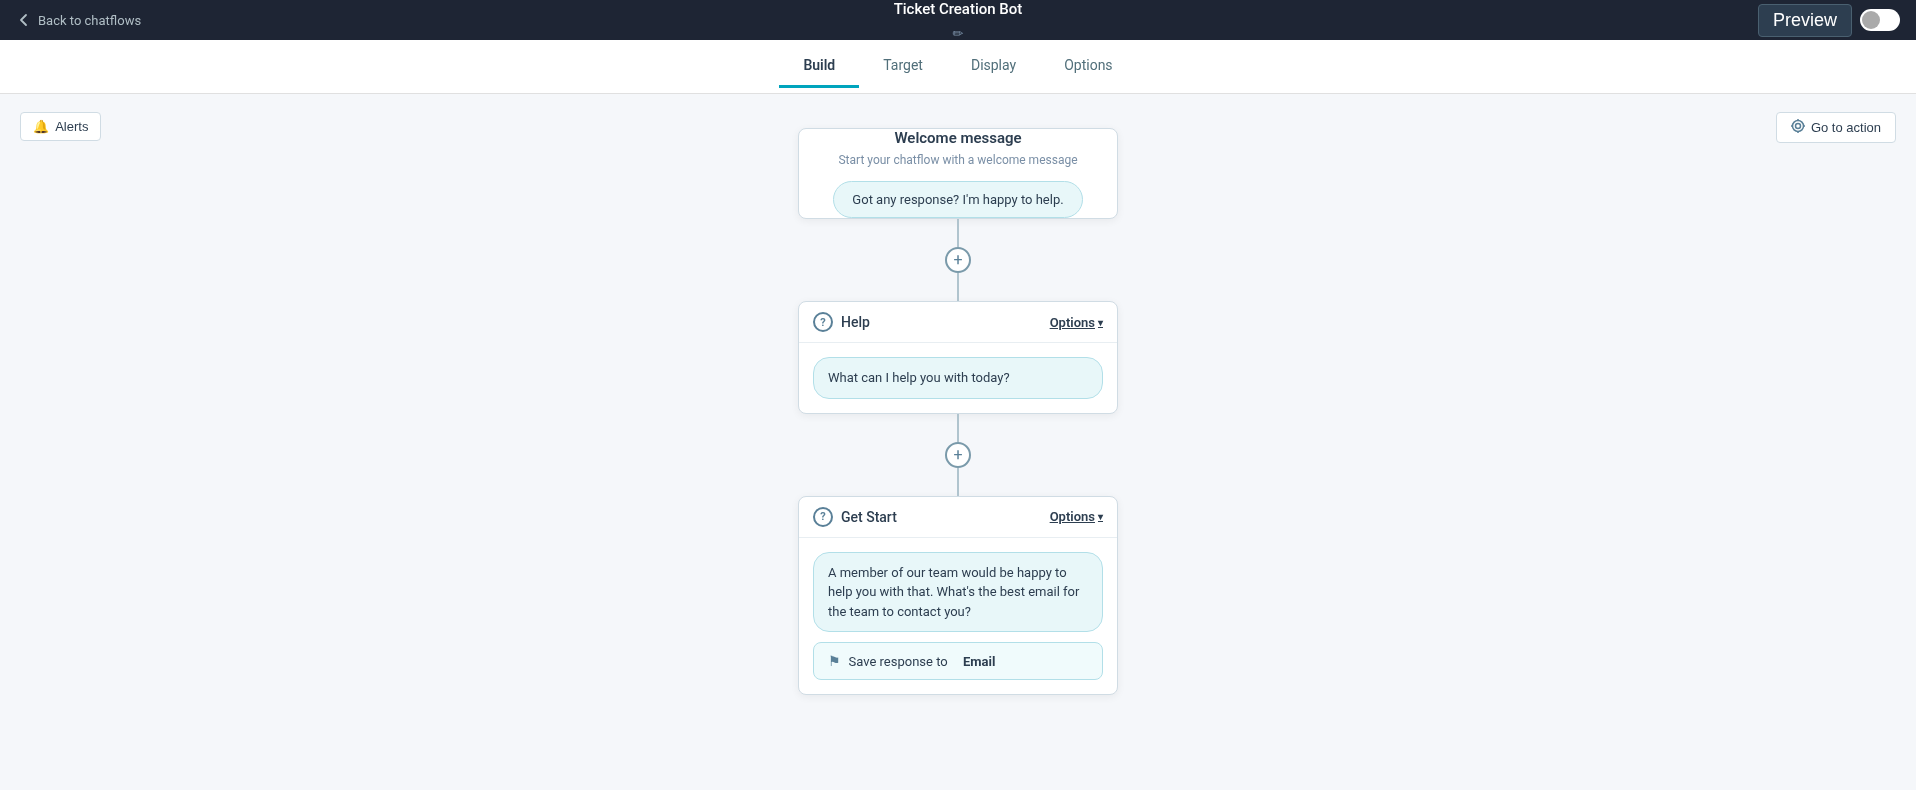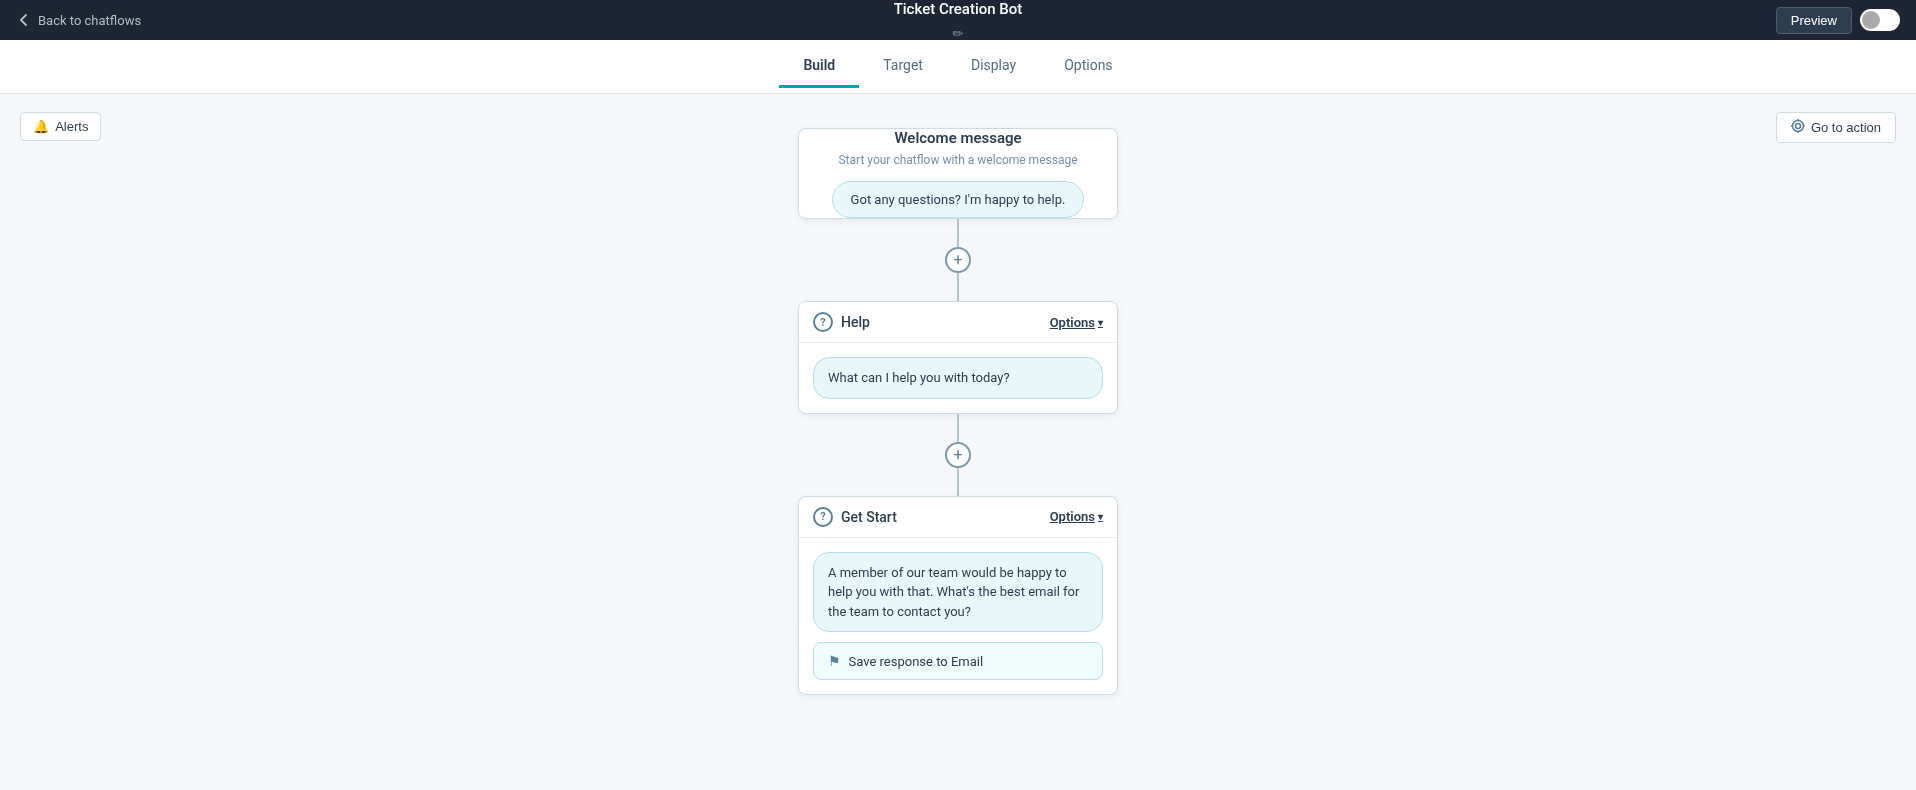--- a/index.html
+++ b/index.html
@@ -58,21 +58,21 @@
       display: flex;
       align-items: center;
       gap: 8px;
     }
     .preview-btn {
       background: #2d3e50;
       border: 1px solid #4a6070;
       color: #fff;
       padding: 5px 14px;
       border-radius: 4px;
-      font-size: 13px;
+      font-size: 18px;
       cursor: pointer;
     }
     .toggle-switch {
       width: 40px;
       height: 22px;
       background: #fff;
       border-radius: 11px;
       cursor: pointer;
       display: flex;
       align-items: center;
@@ -305,21 +305,22 @@
       align-items: center;
       gap: 8px;
       font-size: 13px;
       color: #2d3e50;
     }
     .flag-icon {
       font-size: 14px;
       color: #5a8098;
     }
     .save-response-text strong {
-      font-weight: 400;
+      font-weight: 700;
+      margin-left: 12px;
     }
   </style>
 </head>
 <body>
 
 <div class="top-bar">
   <a class="back-link">
     <span class="back-arrow">
       <svg width="14" height="14" viewBox="0 0 14 14" fill="none">
         <path d="M9 2L4 7l5 5" stroke="#b0bec5" stroke-width="1.8" stroke-linecap="round" stroke-linejoin="round"></path>
@@ -367,21 +368,21 @@
       </svg>
     </span>
     <span>Go to action</span>
   </button>
 
   <div class="flow-container">
 
     <div class="welcome-card">
       <div class="welcome-card-title">Welcome message</div>
       <div class="welcome-card-subtitle">Start your chatflow with a welcome message</div>
-      <div class="chat-bubble">Got any questions? I'm happy to help.</div>
+      <div class="chat-bubble">Got any response? I'm happy to help.</div>
     </div>
 
     <div class="connector">
       <div class="connector-line"></div>
       <div class="connector-plus">+</div>
       <div class="connector-after"></div>
     </div>
 
     <div class="step-card">
       <div class="step-card-header">

